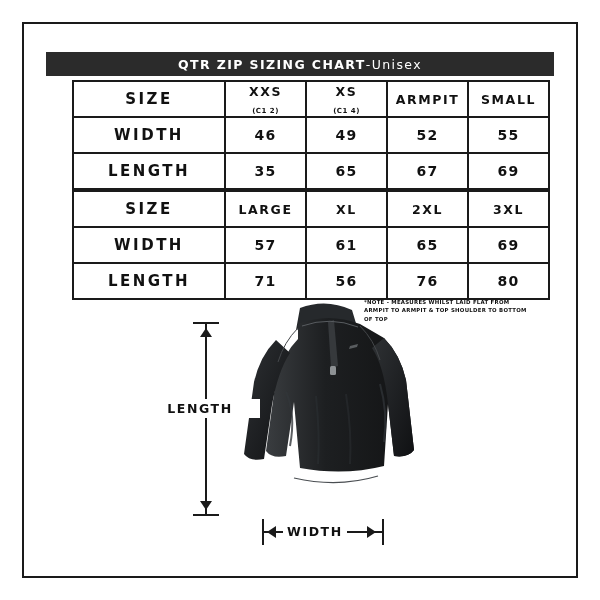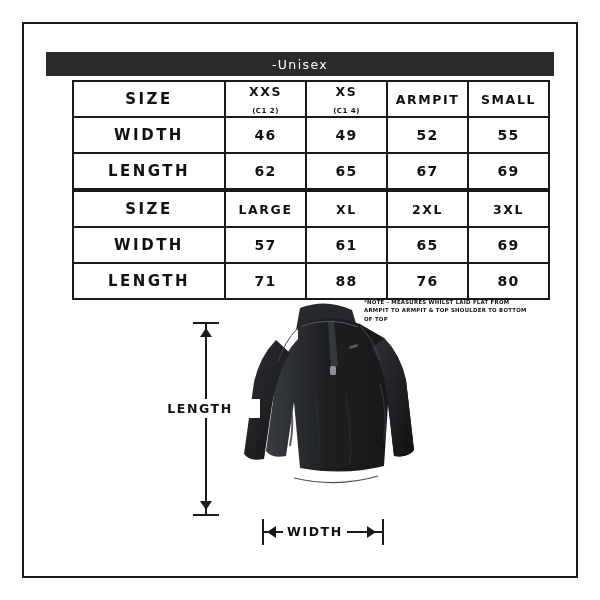--- a/index.html
+++ b/index.html
@@ -235,20 +235,21 @@
     letter-spacing: -0.2px;
   }
 </style>
 </head>
 <body>
 
 <div id="page">
   <div class="frame"></div>
 
   <div class="title-bar">
+    <span>QTR ZIP SIZING CHART</span>
       <span class="thin"> - </span>
       <span class="thin">Unisex</span>
   </div>
 
   <table class="size-table" id="table1">
     <tbody>
       <tr class="row-h">
         <td class="col-label lbl">SIZE</td>
         <td class="col-v hdr">
           <span>XXS</span>
@@ -263,21 +264,21 @@
       </tr>
       <tr class="row-h">
         <td class="col-label lbl">WIDTH</td>
         <td class="col-v val">46</td>
         <td class="col-v val">49</td>
         <td class="col-v val">52</td>
         <td class="col-v val">55</td>
       </tr>
       <tr class="row-h">
         <td class="col-label lbl">LENGTH</td>
-        <td class="col-v val">62</td>
+        <td class="col-v val">35</td>
         <td class="col-v val">65</td>
         <td class="col-v val">67</td>
         <td class="col-v val">69</td>
       </tr>
     </tbody>
   </table>
 
   <table class="size-table" id="table2">
     <tbody>
       <tr class="row-h">
@@ -290,21 +291,21 @@
       <tr class="row-h">
         <td class="col-label lbl">WIDTH</td>
         <td class="col-v val">57</td>
         <td class="col-v val">61</td>
         <td class="col-v val">65</td>
         <td class="col-v val">69</td>
       </tr>
       <tr class="row-h">
         <td class="col-label lbl">LENGTH</td>
         <td class="col-v val">71</td>
-        <td class="col-v val">88</td>
+        <td class="col-v val">56</td>
         <td class="col-v val">76</td>
         <td class="col-v val">80</td>
       </tr>
     </tbody>
   </table>
 
   <div class="note">*NOTE - MEASURES WHILST LAID FLAT FROM ARMPIT TO ARMPIT &amp; TOP SHOULDER TO BOTTOM OF TOP</div>
 
   <svg class="garment" viewBox="0 0 190 232">
     <defs>

